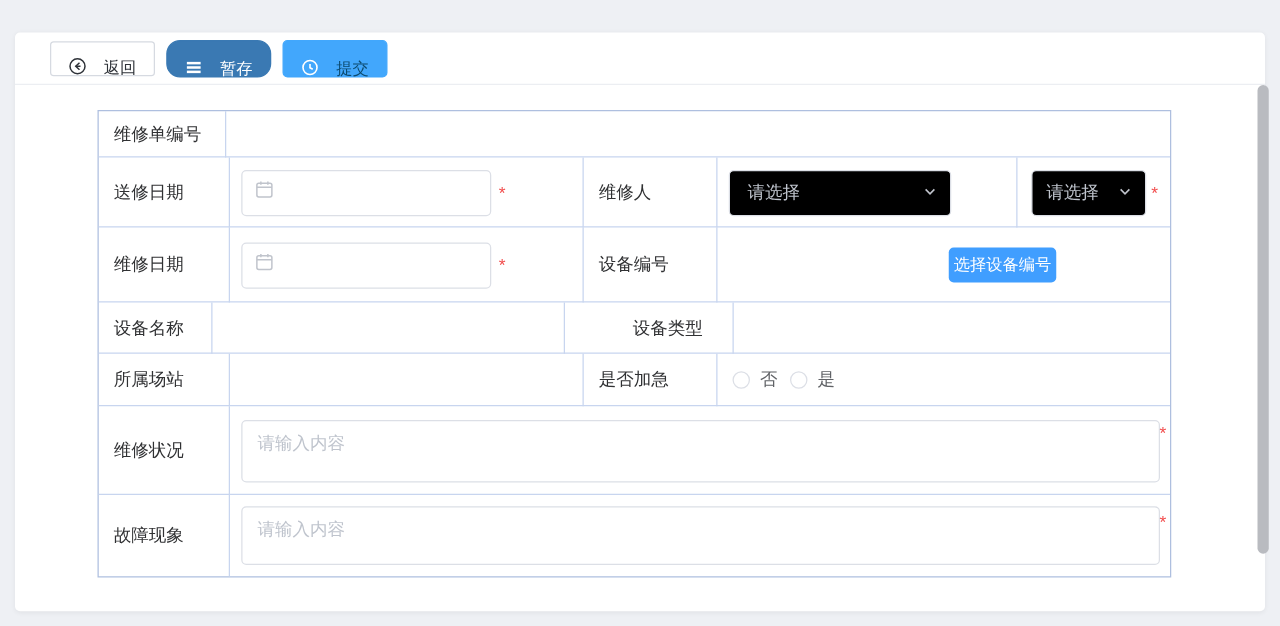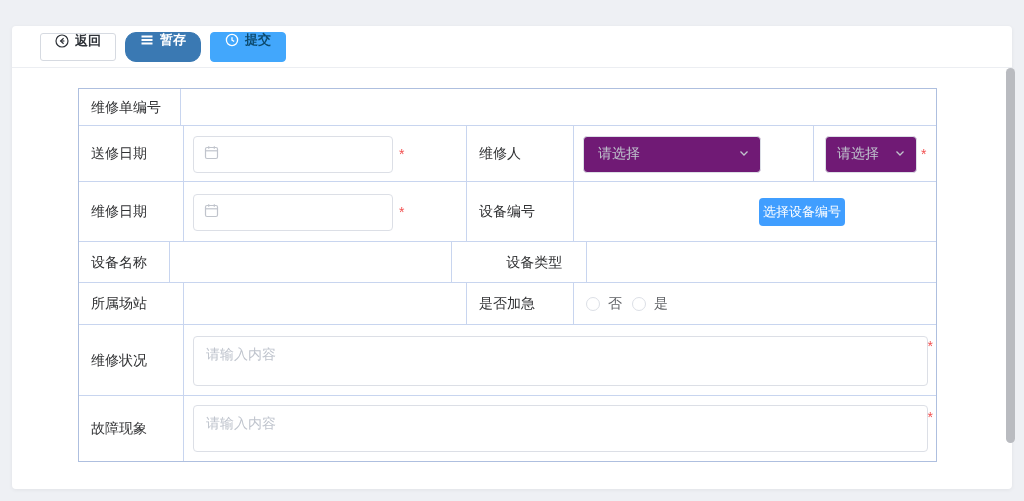--- a/index.html
+++ b/index.html
@@ -14,22 +14,22 @@
     position:absolute; left:12px; top:26px; right:12px; bottom:12px;
     background:#ffffff; border-radius:4px;
     box-shadow:0 1px 4px rgba(0,0,0,0.06);
   }
   
   .toolbar {
     height:42px; display:flex; align-items:center;
     padding-left:28px; gap:9px;
     border-bottom:1px solid #eceef2;
   }
-  .btn { display:inline-flex; align-items:flex-start; gap:6px; cursor:pointer;
-         font-size:13px; line-height:1; white-space:nowrap;font-weight:bold; }
+  .btn { display:inline-flex; align-items:flex-end; gap:14px; cursor:pointer;
+         font-size:13px; line-height:1; white-space:nowrap; }
   .btn-back {
     height:28px; padding:0 14px; background:#fff;
     border:1px solid #d6dae1; border-radius:3px; color:#2e3238;
   }
   .btn-draft {
     height:30px; padding:0 14px; background:#3a79b3;
     border:1px solid #3a79b3; border-radius:11px; color:#fff;
   }
   .btn-submit {
     height:30px; padding:0 14px; background:#42a7fc;
@@ -59,21 +59,21 @@
   
   .date-input {
     margin-left:9px; width:200px; height:37px;
     border:1px solid #dcdfe6; border-radius:4px;
     display:flex; align-items:center; padding-left:10px; gap:8px;
     background:#fff; cursor:text;
   }
   .sel {
     height:37px; border:1px solid #dcdfe6; border-radius:4px;
     display:flex; align-items:center; justify-content:space-between;
-    padding:0 10px 0 14px; background:#701a75; cursor:pointer;
+    padding:0 10px 0 14px; background:#000000; cursor:pointer;
     font-size:14px; color:#bfc4cd;
   }
   .sel-wide { margin-left:9px; width:178px; }
   .sel-narrow { margin-left:11px; width:92px; padding-left:11px; }
   .req { color:#f24f4f; font-size:14px; margin-left:6px; }
   .req-abs { position:absolute; right:3px; top:13px; color:#f24f4f; font-size:14px; }
   .blue-btn {
     position:absolute; left:185px; top:16px; height:28px; padding:0 4px;
     background:#409eff; color:#fff; font-size:13px; border:none; border-radius:4px;
     display:inline-flex; align-items:center; cursor:pointer;

